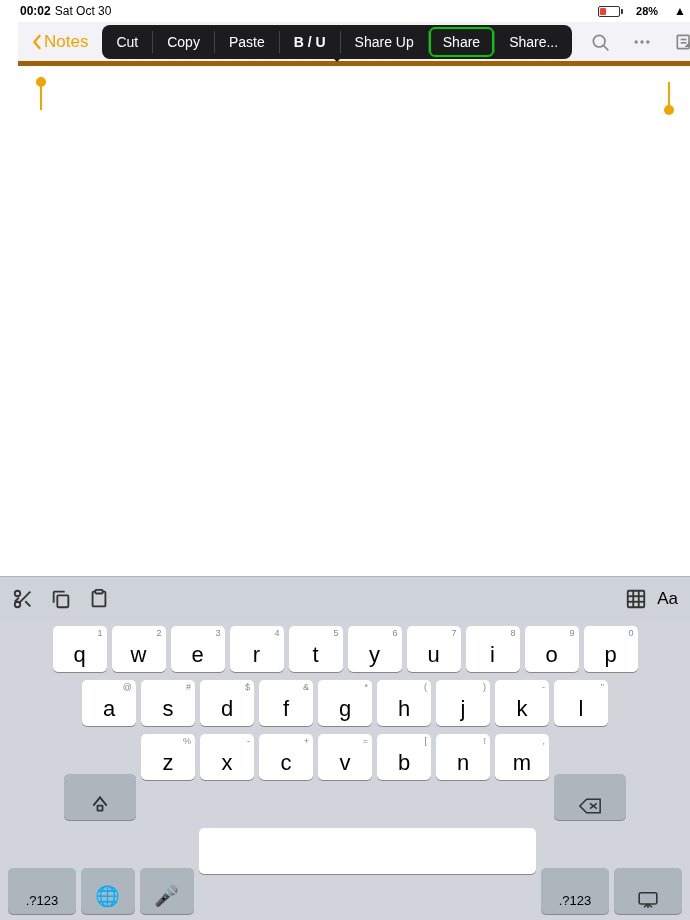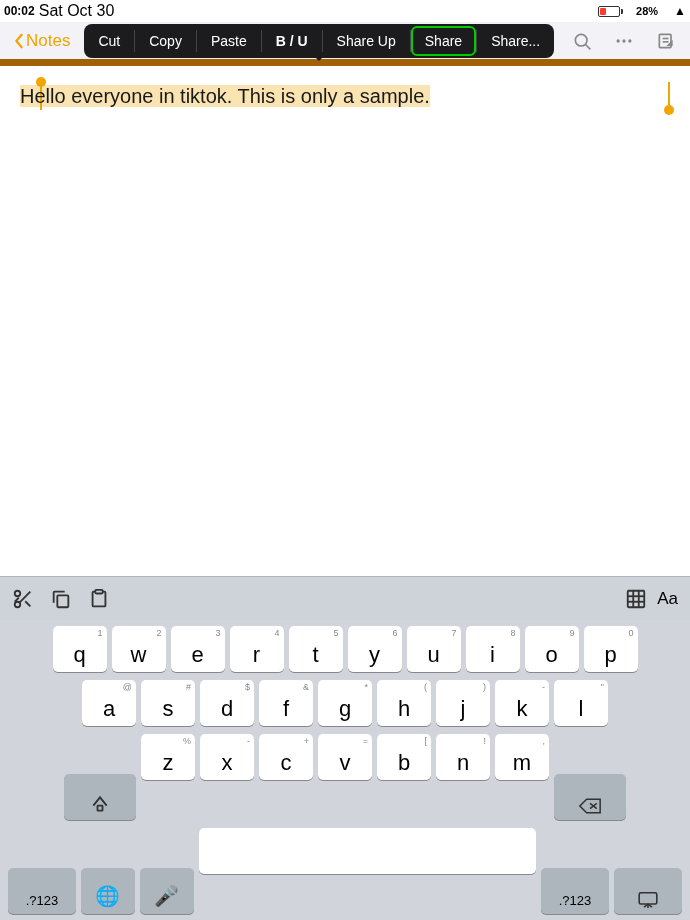--- a/index.html
+++ b/index.html
@@ -13,20 +13,21 @@
 
     
     #status-bar {
       display: flex;
       justify-content: space-between;
       height: 22px;
       background: #fff;
       padding: 0 4px;
       font-size: 12px;
       font-weight: 600;
+      margin-left: 16px;
     }
     .status-left { display: flex; gap: 4px; align-items: center; }
     .status-right { display: flex; gap: 16px; align-items: center; }
     .battery-icon {
       display: inline-flex; align-items: center; gap: 1px;
     }
     .battery-body {
       width: 22px; height: 11px; border: 1.5px solid #333; border-radius: 2px; position: relative;
     }
     .battery-body::after {
@@ -38,23 +39,24 @@
       position: absolute; left: 1px; top: 1px; bottom: 1px;
       width: 28%; background: #ff3b30; border-radius: 1px;
     }
 
     
     #toolbar {
       display: flex;
       align-items: center;
       height: 44px;
       background: #f2f2f7;
-      border-bottom: 7px solid #a16207;
+      border-bottom: 5px solid #a16207;
       padding: 0 8px;
       gap: 4px;
+      margin-left: 18px;
     }
     .toolbar-back {
       display: flex; align-items: center; gap: 2px;
       color: #f0a500; font-size: 17px; font-weight: 400;
       padding: 4px 6px; cursor: pointer;
     }
     .toolbar-back svg { fill: #f0a500; }
     .context-menu {
       display: flex;
       align-items: center;
@@ -243,21 +245,21 @@
 
     
     .backspace-svg { width: 22px; height: 16px; }
   </style>
 </head>
 <body>
 
 <div id="status-bar">
   <div class="status-left">
     <span>00:02</span>
-    <span style="font-size:16px;font-weight:400;">Sat Oct 30</span>
+    <span style="font-size:12px;font-weight:400;">Sat Oct 30</span>
   </div>
   <div class="status-right">
     <div class="battery-icon">
       <div class="battery-body">
           <div class="battery-fill"></div>
         </div>
     </div>
     <span style="font-size:11px;">28%</span>
     <span style="font-size:12px;">▲</span>
   </div>
@@ -310,23 +312,20 @@
           <path d="M15 17 L19 13 L19 17 Z" fill="#888"></path>
         </svg>
     </div>
   </div>
 </div>
 
 <div id="note-area" style="position: relative; height: 590px;">
 
   <div class="selection-handle-left"></div>
   <div class="selection-handle-right"></div>
-  <div class="note-text">
-    <span class="selected-text">Hello everyone in tiktok. This is only a sample.</span>
-  </div>
 </div>
 
 <div id="keyboard-area">
 
   <div id="keyboard-toolbar">
     <div class="kb-toolbar-left">
 
       <div class="kb-tool-btn">
         <svg width="22" height="22" viewBox="0 0 24 24" fill="none" stroke="#333" stroke-width="2">
           <circle cx="6" cy="6" r="3"></circle>

